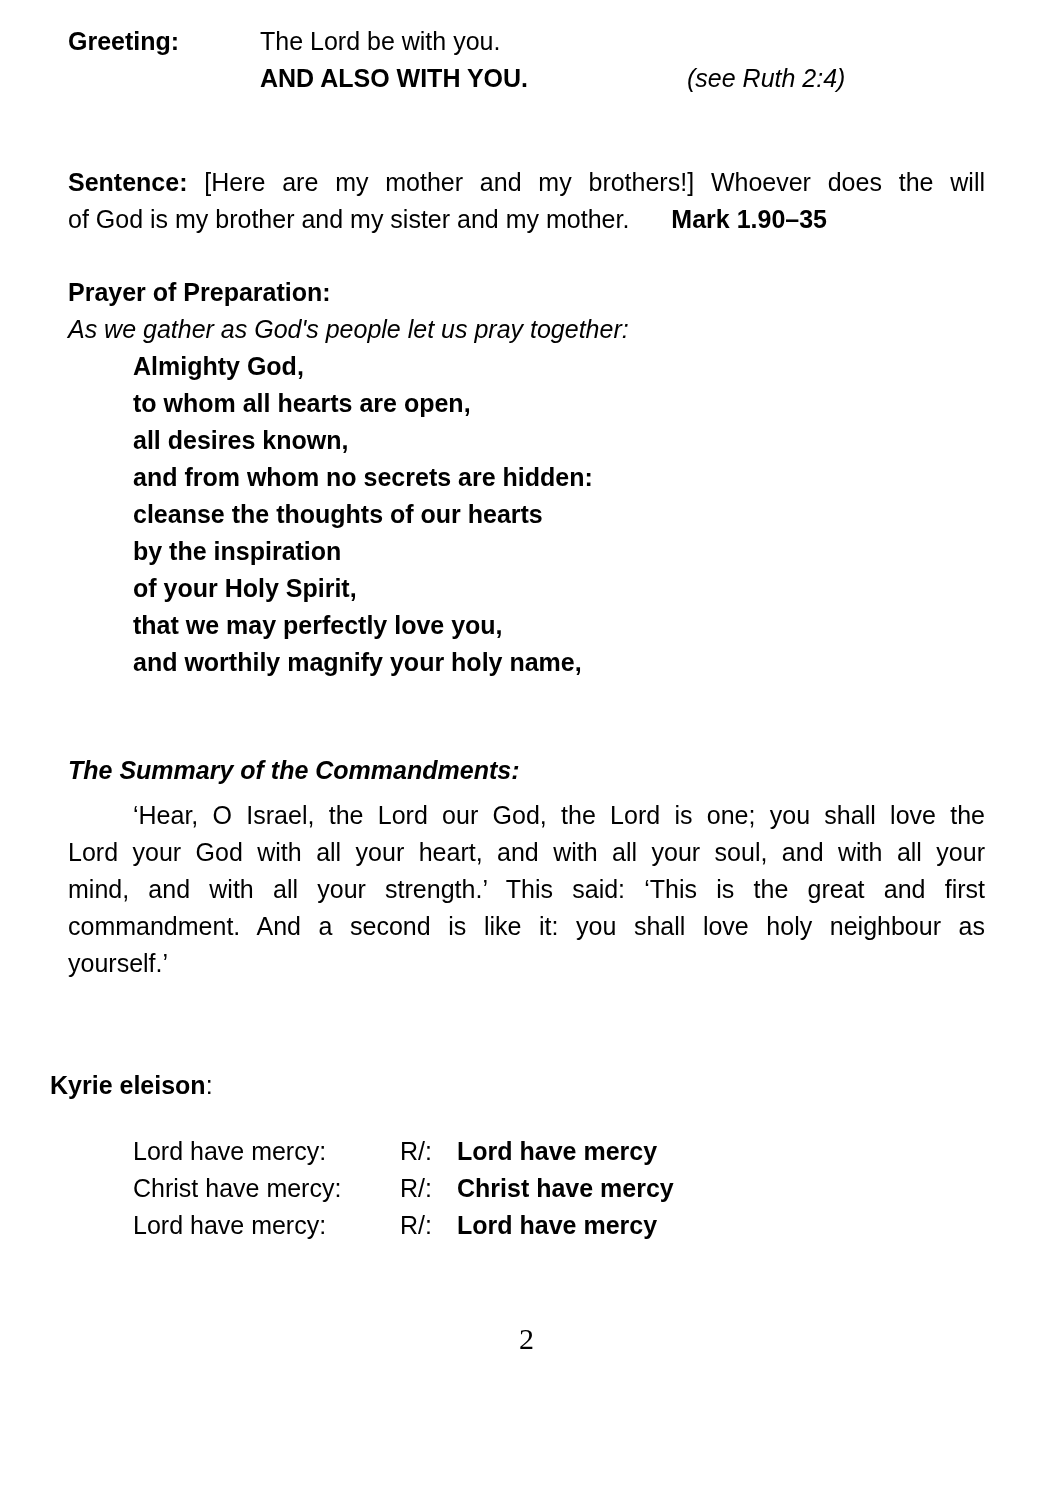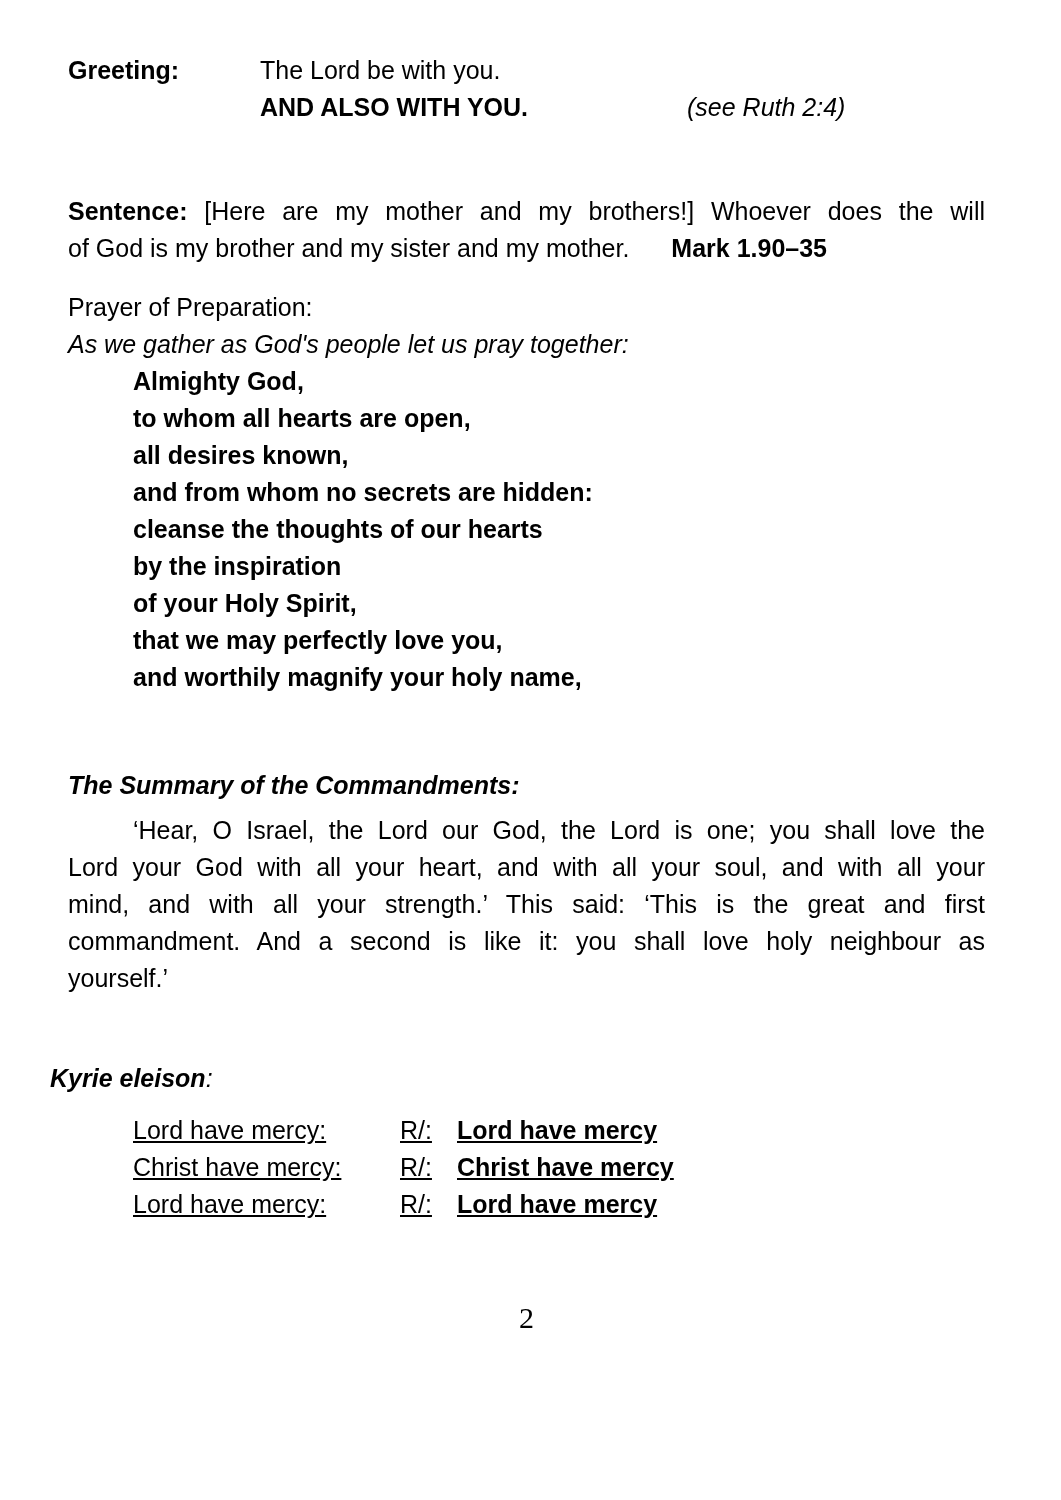--- a/index.html
+++ b/index.html
@@ -10,21 +10,21 @@
   .page {
     position: relative;
     width: 1061px;
     height: 1500px;
     box-sizing: border-box;
     background: #ffffff;
     color: #000000;
     font-family: "Liberation Sans", sans-serif;
     font-size: 25px;
     line-height: 37px;
-    padding: 52px 76px 0 68px;
+    padding: 23px 76px 0 68px;
     overflow: hidden;
   }
 
   
   .greeting-row { display: flex; }
   .greeting-label {
     flex: none;
     width: 192px;
     font-weight: bold;
   }
@@ -49,47 +49,46 @@
     text-align-last: justify;
   }
   .bold { font-weight: bold; }
   .mark-ref {
     font-weight: bold;
     margin-left: 42px;
   }
 
   
   .prayer-heading {
-    margin-top: 22px;
-    font-weight: normal;
+    margin-top: 36px;
+    font-weight: bold;
   }
   .prayer-intro { font-style: italic; }
   .prayer-line {
     font-weight: bold;
     margin-left: 65px;
     white-space: pre-wrap;
   }
 
   
   .summary-heading {
     margin-top: 71px;
     font-weight: bold;
     font-style: italic;
   }
   .summary-para { margin-top: 8px; }
   .summary-line-first { text-indent: 65px; }
 
   
   .kyrie-heading {
-    margin-top: 63px;
+    margin-top: 85px;
     margin-left: -18px;
-    font-style: italic;
   }
   .kyrie-title { font-weight: bold; }
-  .kyrie-table { margin-top: 15px; margin-left: 65px; text-decoration: underline; }
+  .kyrie-table { margin-top: 29px; margin-left: 65px; }
   .kyrie-row {
     display: grid;
     grid-template-columns: 267px 57px auto;
   }
   .kyrie-response { font-weight: bold; }
 
   
   .page-number {
     margin-top: 76px;
     text-align: center;

